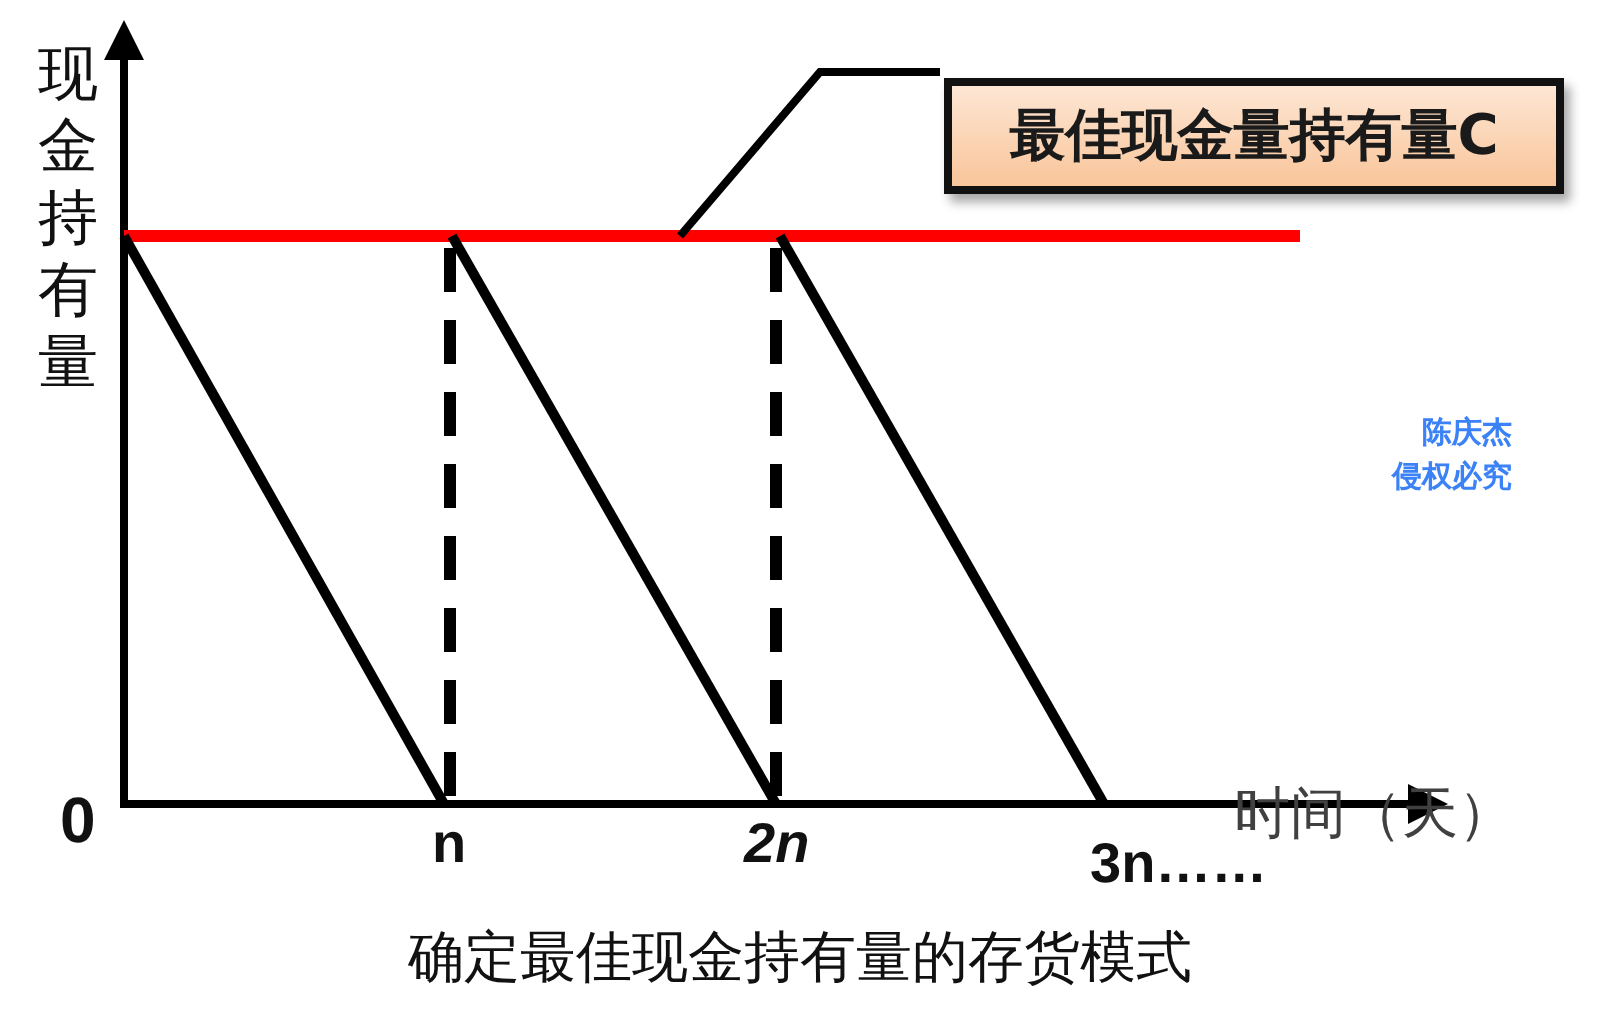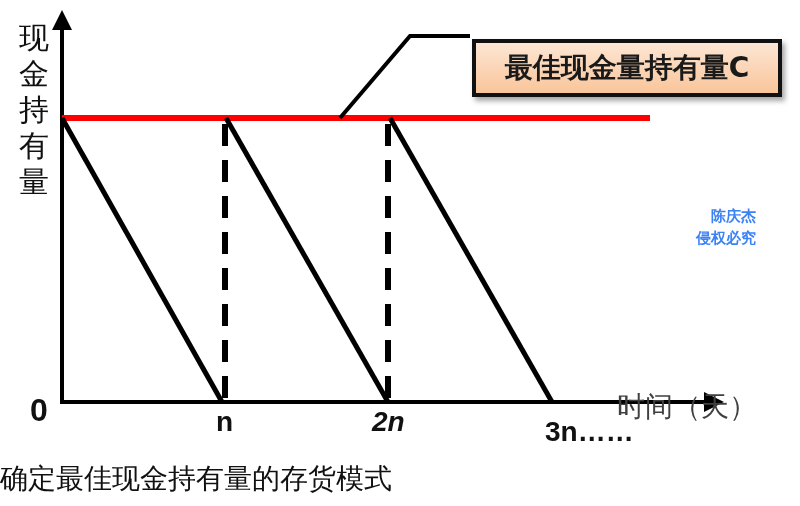--- a/index.html
+++ b/index.html
@@ -7,21 +7,21 @@
     svg.diagram { position: absolute; left: 0; top: 0; }
     .ylabel { position: absolute; left: 14px; top: 20px; width: 40px; font-size: 30px; line-height: 36px; color: #111; text-align: center; }
     .ylabel span { display: block; }
     .callout { position: absolute; left: 472px; top: 24px; width: 310px; height: 58px; box-sizing: border-box;
       border: 4px solid #111; background: linear-gradient(#fde6d4, #f9c59a); box-shadow: 3px 4px 5px rgba(0,0,0,0.35);
       font-size: 28px; font-weight: bold; color: #1a1a1a; display: flex; align-items: center; justify-content: center; letter-spacing: 0px; margin-top: 15px; }
     .watermark { position: absolute; right: 44px; top: 205px; text-align: right; color: #3b82f6; font-size: 15px; font-weight: bold; line-height: 22px; }
     .watermark div { display: block; }
     .tick { position: absolute; font-size: 28px; font-weight: bold; color: #111; font-family: "Liberation Sans", sans-serif; }
     .xlabel { position: absolute; left: 617px; top: 356px; font-size: 28px; color: #404040; margin-top: 32px; }
-    .caption { position: absolute; left: 0; width: 800px; top: 460px; font-size: 28px; color: #111; padding-left: -40px; }
+    .caption { position: absolute; left: 0; width: 800px; top: 460px; text-align: center; font-size: 28px; color: #111; padding-left: -40px; }
   </style>
 </head>
 <body>
 
 <svg class="diagram" width="800" height="506" viewBox="0 0 800 506">
 
   <line x1="62" y1="402" x2="62" y2="26" stroke="#000" stroke-width="4"></line>
   <polygon points="62,10 52,30 72,30" fill="#000"></polygon>
 
   <line x1="60" y1="402" x2="708" y2="402" stroke="#000" stroke-width="4"></line>

